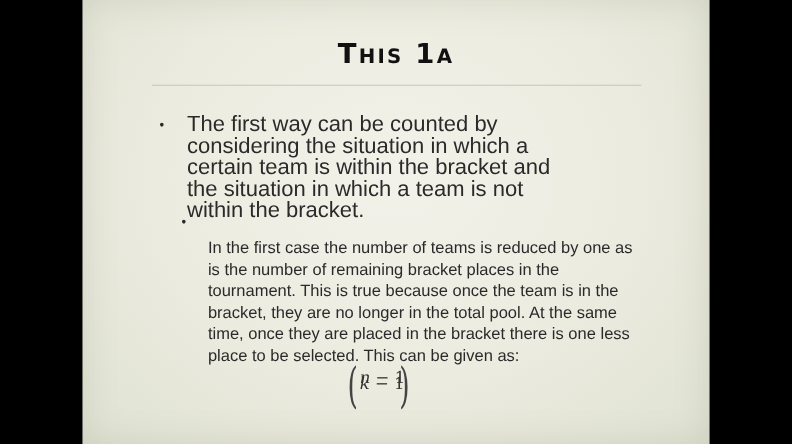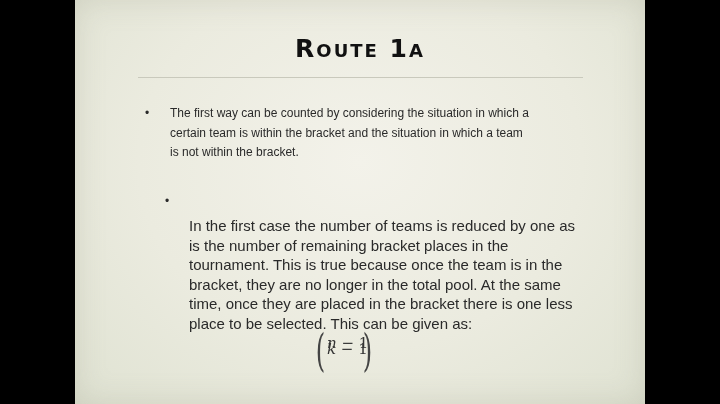--- a/index.html
+++ b/index.html
@@ -18,21 +18,21 @@
   .rule {
     position:absolute; left:63px; width:445px; top:77px; height:1px;
     background:#c9c9bc;
   }
   .content {
     position:absolute; left:0; top:104px; width:570px;
     font-family:"Liberation Sans", sans-serif; color:#2a2a2a;
   }
   .b1 {
     position:absolute; left:95px; width:360px;
-    font-size:12px; line-height:19.5px;
+    font-size:20px; line-height:19.5px;
   }
   .b1-dot { position:absolute; left:70px; top:0; font-size:12px; line-height:19.5px; }
   .b2 {
     position:absolute; left:114px; top:88px; width:400px;
     font-size:15px; line-height:19.5px;margin-top:24px;
   }
   .b2-dot { position:absolute; left:90px; top:88px; font-size:12px; line-height:19.5px; }
   .binom {
     position:absolute; left:241px; top:228px; width:60px; height:44px;
     font-family:"DejaVu Serif", serif; color:#333;
@@ -45,21 +45,21 @@
   .paren.r { left:43px; }
   .row { position:absolute; left:11px; font-size:15px; white-space:nowrap;text-align:center; }
   .row.top { top:2px; }
   .row.bot { top:8px; }
   .var { font-style:italic; }
 </style>
 </head>
 <body>
 
 <div class="slide">
-  <div class="title">Route 1a</div>
+  <div class="title">This 1a</div>
   <div class="rule"></div>
 
   <div class="content">
     <span class="b1-dot">•</span>
     <div class="b1">The first way can be counted by considering the situation in which a certain team is within the bracket and the situation in which a team is not within the bracket.</div>
 
     <span class="b2-dot">•</span>
     <div class="b2">In the first case the number of teams is reduced by one as is the number of remaining bracket places in the tournament. This is true because once the team is in the bracket, they are no longer in the total pool. At the same time, once they are placed in the bracket there is one less place to be selected. This can be given as:</div>
 
     <div class="binom">

